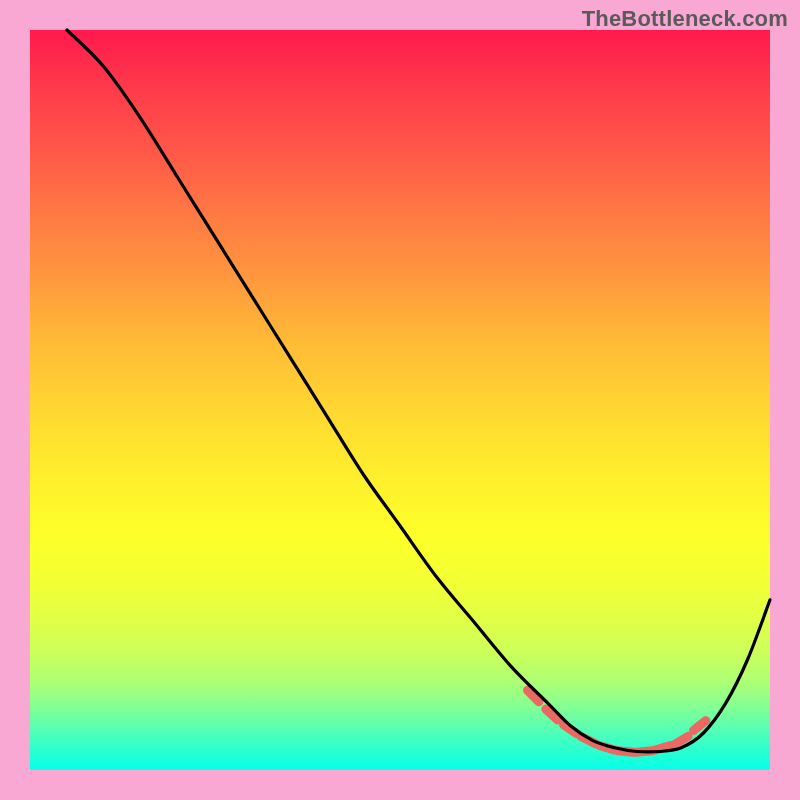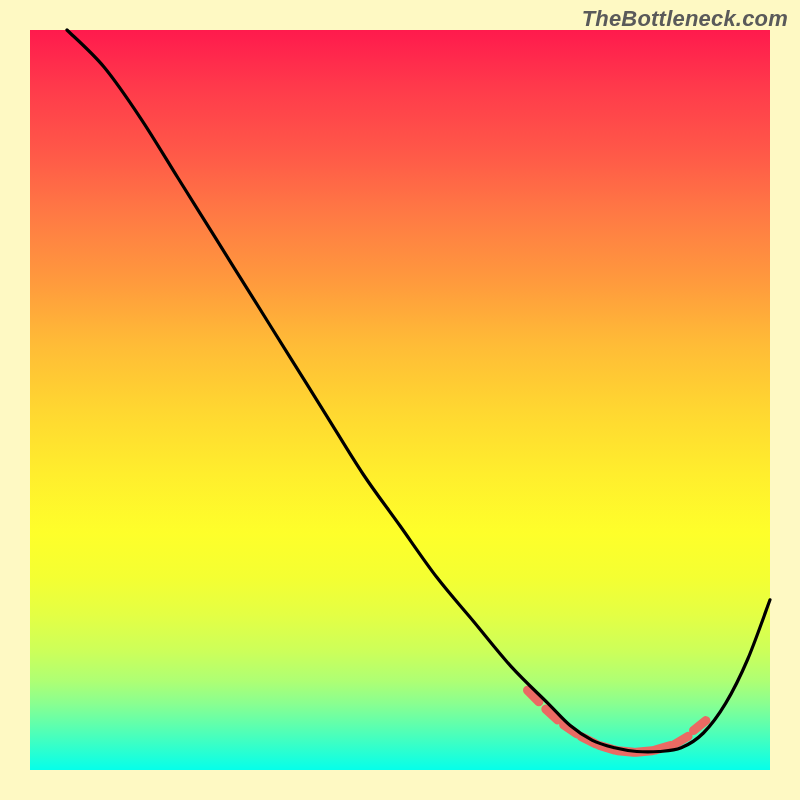--- a/index.html
+++ b/index.html
@@ -7,22 +7,21 @@
     padding: 0;
     width: 800px;
     height: 800px;
     background: #000;
     overflow: hidden;
   }
   .frame {
     position: relative;
     width: 800px;
     height: 800px;
-    background: #fef9c3;
-    font-style: italic;
+    background: #f9a8d4;
   }
   .plot-area {
     position: absolute;
     left: 30px;
     top: 30px;
     width: 740px;
     height: 740px;
     background: linear-gradient(to bottom,
       #ff1a4d 0%,
       #ff3b4b 8%,

